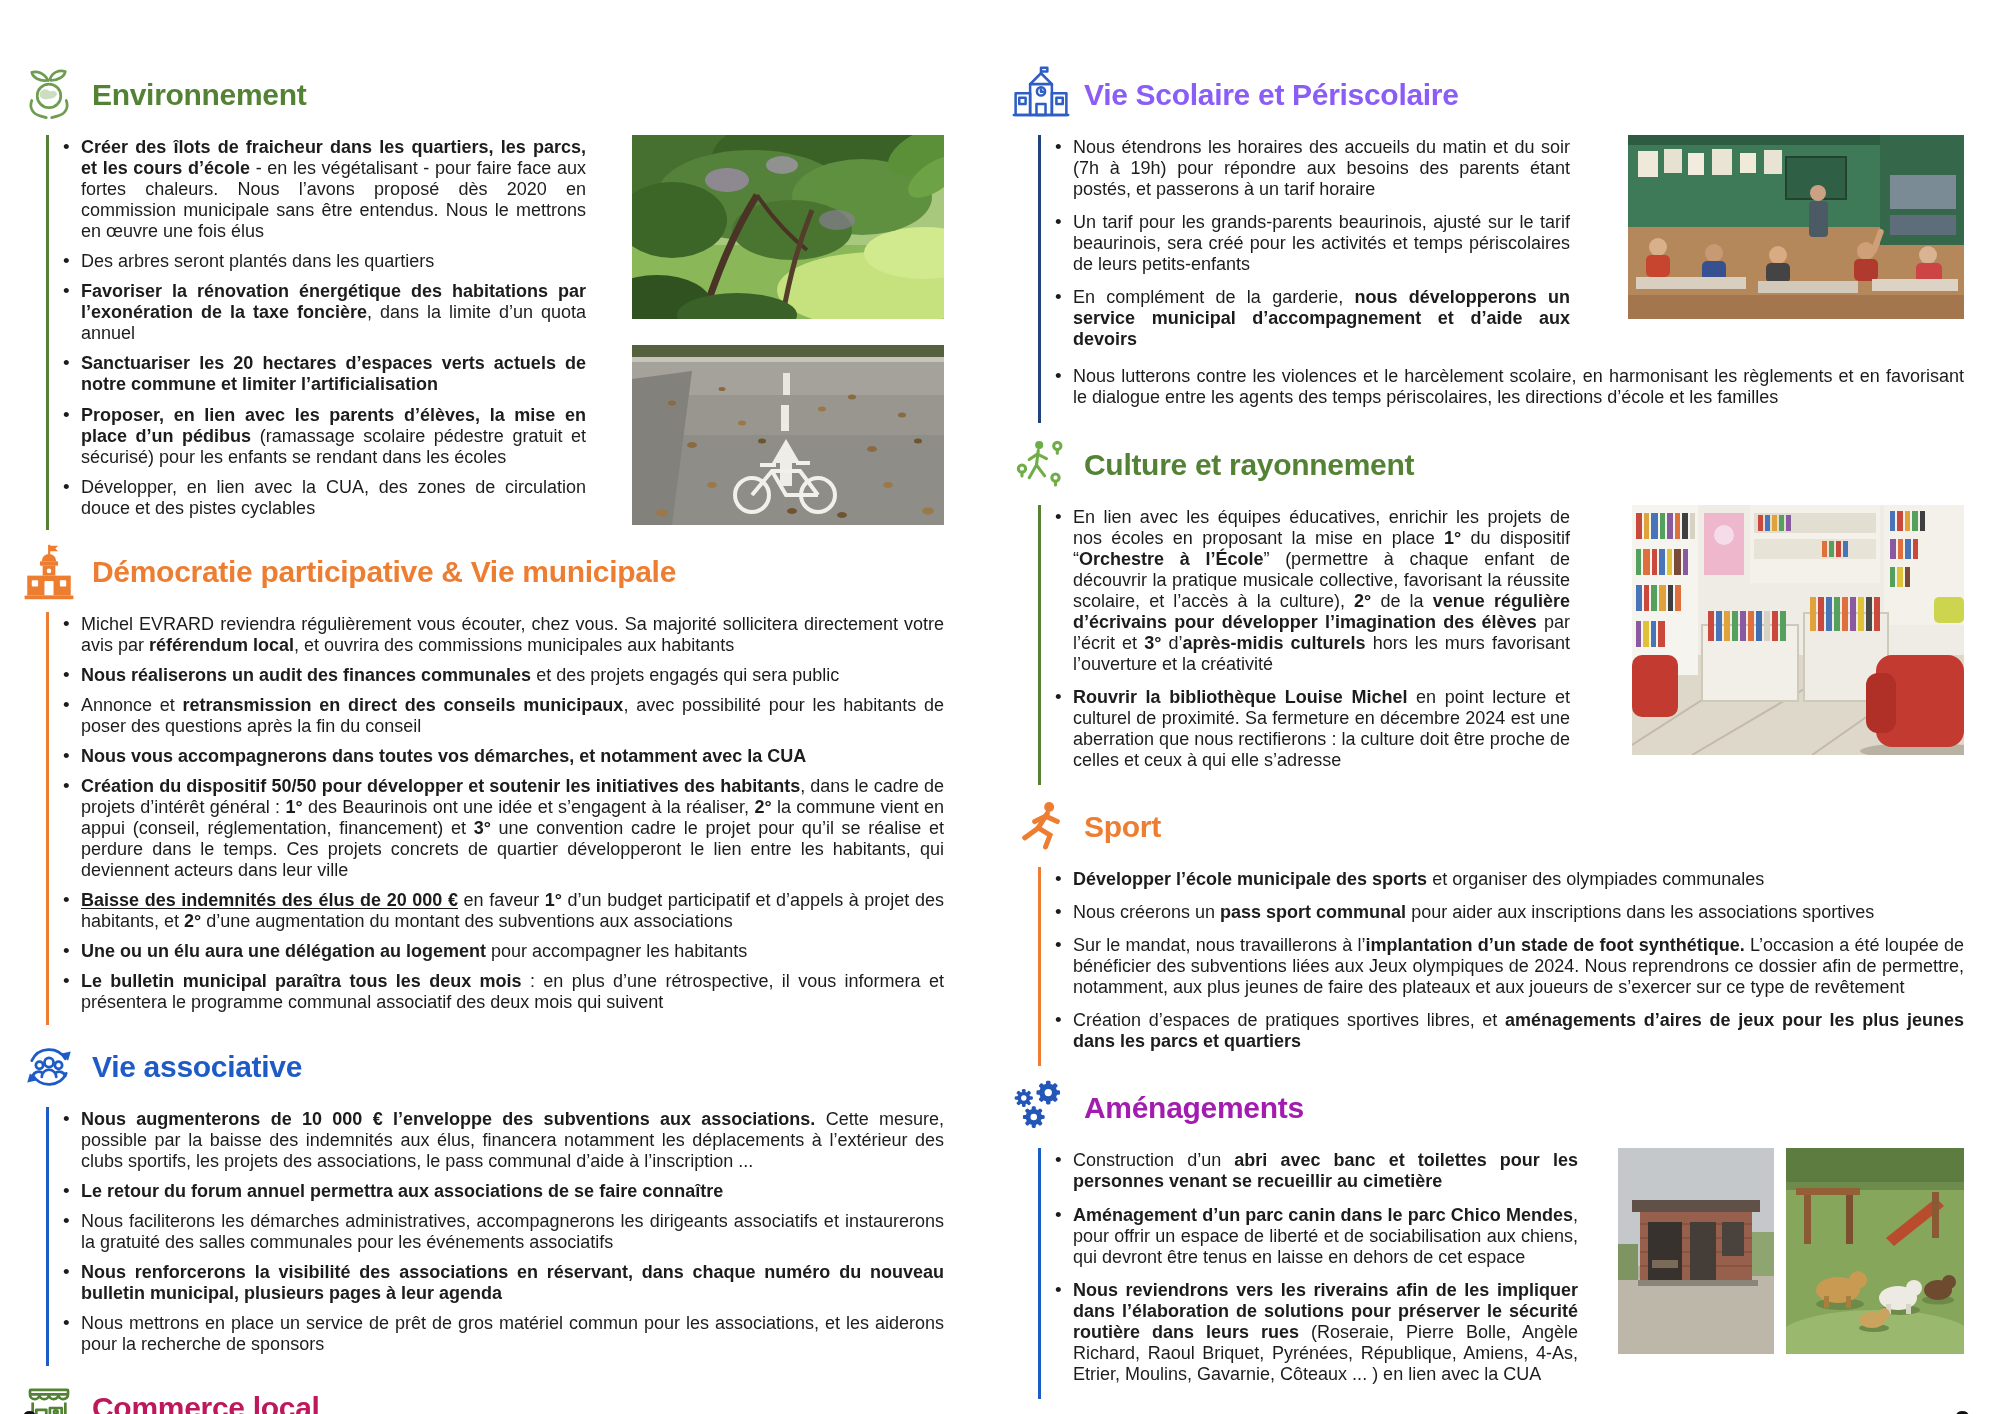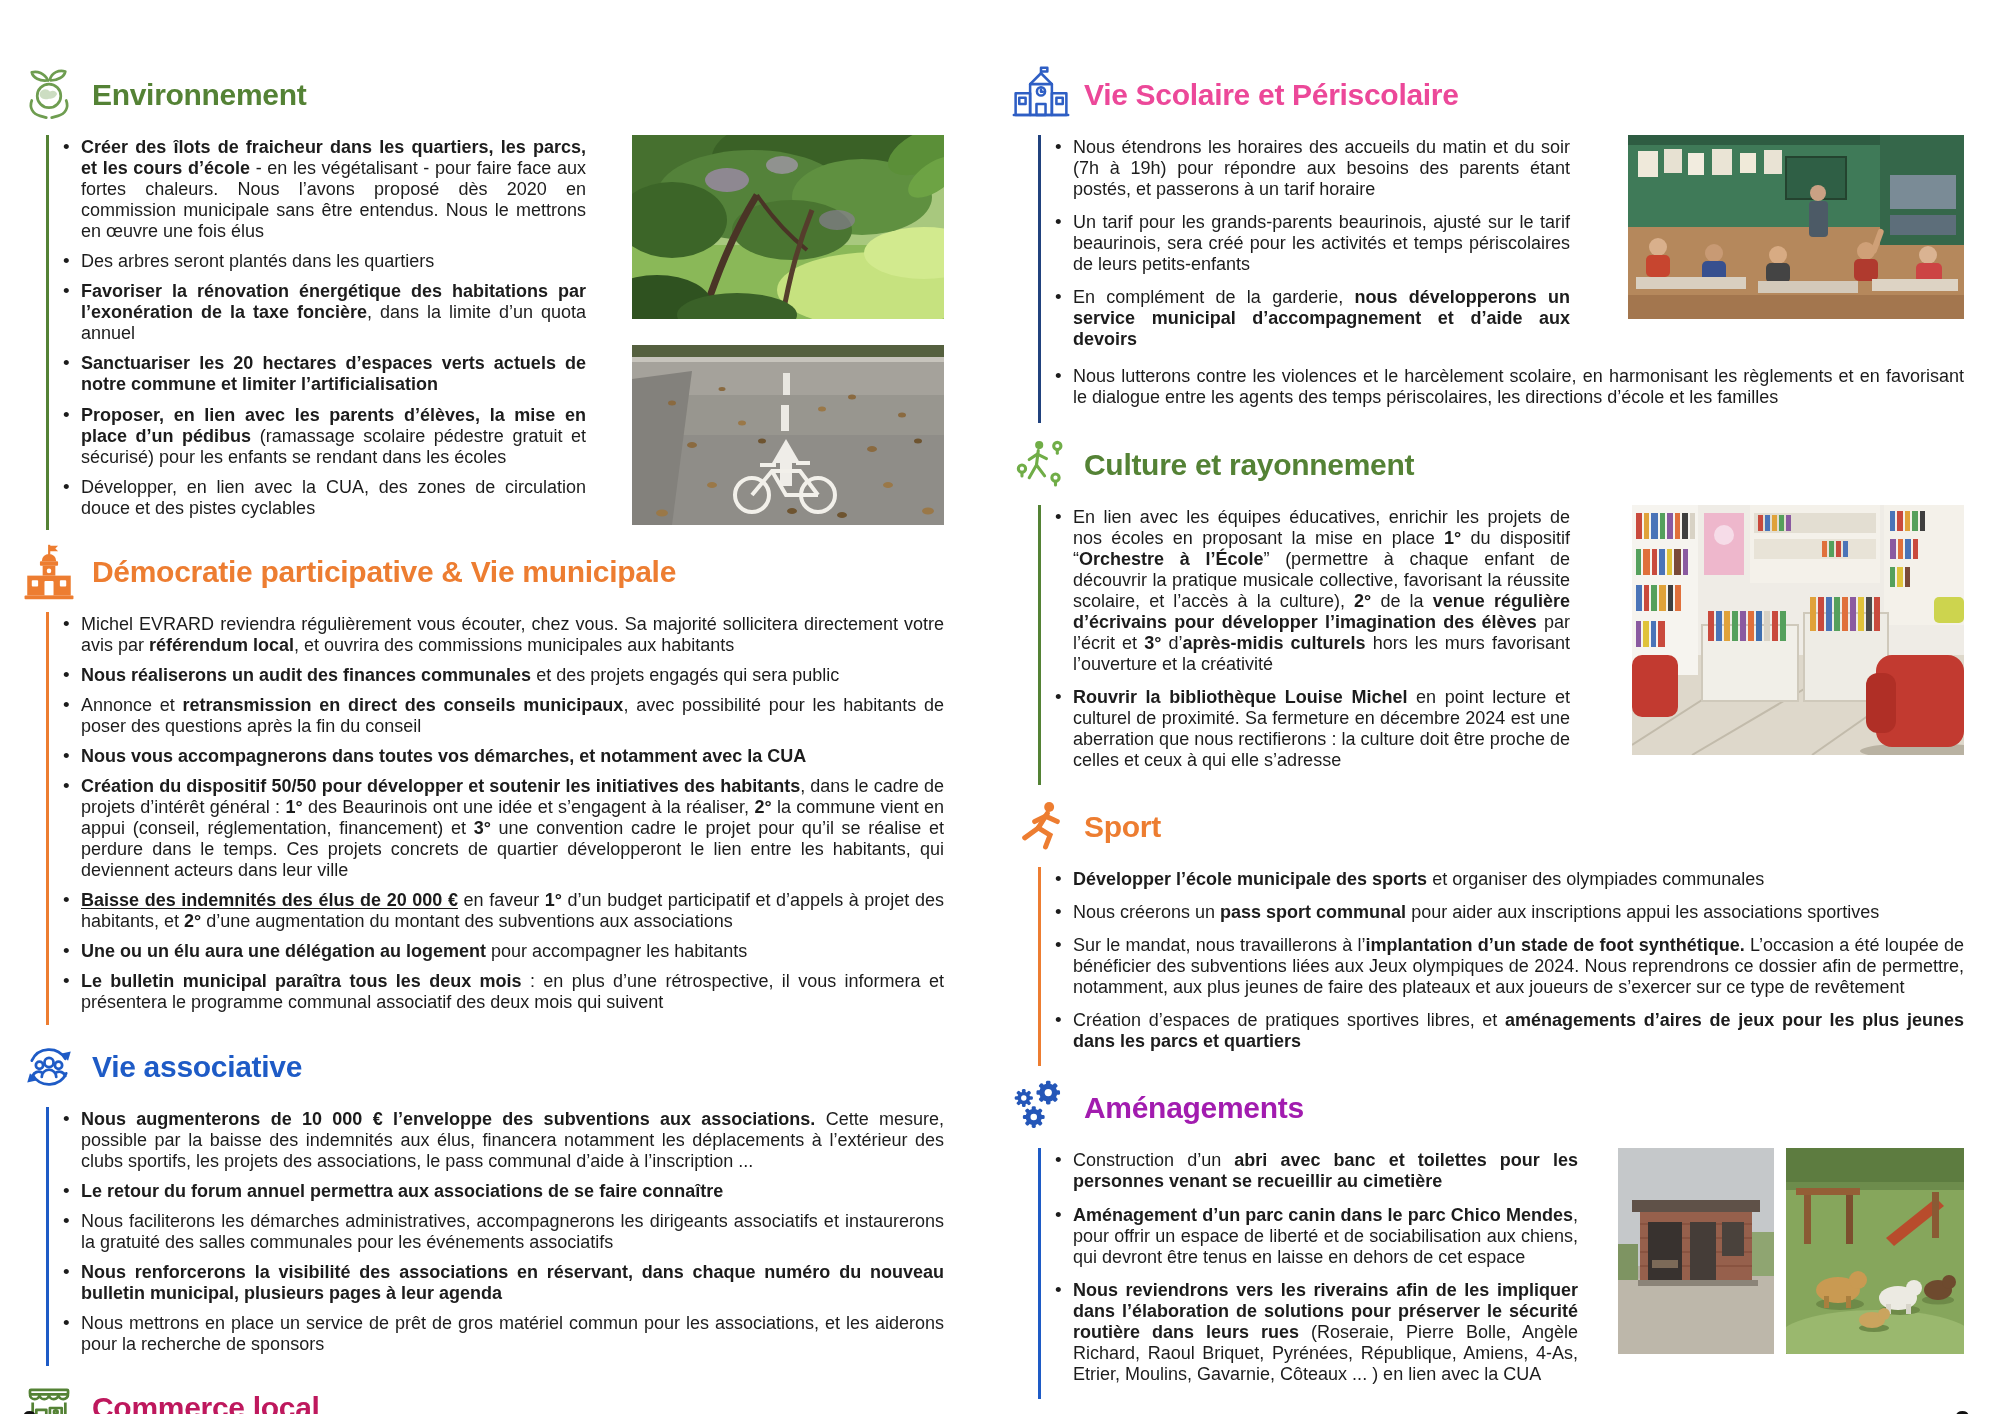--- a/index.html
+++ b/index.html
@@ -248,21 +248,21 @@
             <circle cx="32" cy="28" r="4.5"></circle>
             <path d="M32 26 v2.5 h2"></path>
             <rect x="27" y="42" width="10" height="12"></rect>
             <rect x="4" y="30" width="16" height="24"></rect>
             <rect x="44" y="30" width="16" height="24"></rect>
             <rect x="8" y="35" width="7" height="7"></rect>
             <rect x="49" y="35" width="7" height="7"></rect>
             <path d="M2 54 h60"></path>
           </svg>
         </span>
-        <h2 class="sec-title" style="color: #ec4899;">Vie Scolaire et Périscolaire</h2>
+        <h2 class="sec-title" style="color: #8b5cf6;">Vie Scolaire et Périscolaire</h2>
       </div>
       <div class="sec-cols">
         <div class="bullets-wrap w532" style="border-left-color: rgb(33, 66, 126);">
           <ul class="bullets">
               <li><span class="sg-n">Nous étendrons les horaires des accueils du matin et du soir (7h à 19h) pour répondre aux besoins des parents étant postés, et passerons à un tarif horaire</span></li>
               <li><span class="sg-n">Un tarif pour les grands-parents beaurinois, ajusté sur le tarif beaurinois, sera créé pour les activités et temps périscolaires de leurs petits-enfants</span></li>
               <li><span class="sg-n">En complément de la garderie, </span><span class="sg-b">nous développerons un service municipal d’accompagnement et d’aide aux devoirs</span></li>
             </ul>
         </div>
         <figure class="photo">
@@ -445,21 +445,21 @@
             <path d="M37 20 L25 26"></path>
             <path d="M29 33 L42 41 L37 54"></path>
             <path d="M29 33 L14 44"></path>
           </svg>
         </span>
         <h2 class="sec-title" style="color: rgb(237, 125, 49);">Sport</h2>
       </div>
       <div class="bullets-wrap" style="border-left-color: rgb(237, 125, 49);">
         <ul class="bullets">
             <li><span class="sg-b">Développer l’école municipale des sports</span><span class="sg-n"> et organiser des olympiades communales</span></li>
-            <li><span class="sg-n">Nous créerons un </span><span class="sg-b">pass sport communal</span><span class="sg-n"> pour aider aux inscriptions appui les associations sportives</span></li>
+            <li><span class="sg-n">Nous créerons un </span><span class="sg-b">pass sport communal</span><span class="sg-n"> pour aider aux inscriptions dans les associations sportives</span></li>
             <li><span class="sg-n">Sur le mandat, nous travaillerons à l’</span><span class="sg-b">implantation d’un stade de foot synthétique.</span><span class="sg-n"> L’occasion a été loupée de bénéficier des subventions liées aux Jeux olympiques de 2024. Nous reprendrons ce dossier afin de permettre, notamment, aux plus jeunes de faire des plateaux et aux joueurs de s’exercer sur ce type de revêtement</span></li>
             <li><span class="sg-n">Création d’espaces de pratiques sportives libres, et </span><span class="sg-b">aménagements d’aires de jeux pour les plus jeunes dans les parcs et quartiers</span></li>
           </ul>
       </div>
     </section>
 
     <section class="sec">
       <div class="sec-head">
         <span class="sec-icon">
           <svg viewBox="0 0 64 64">

